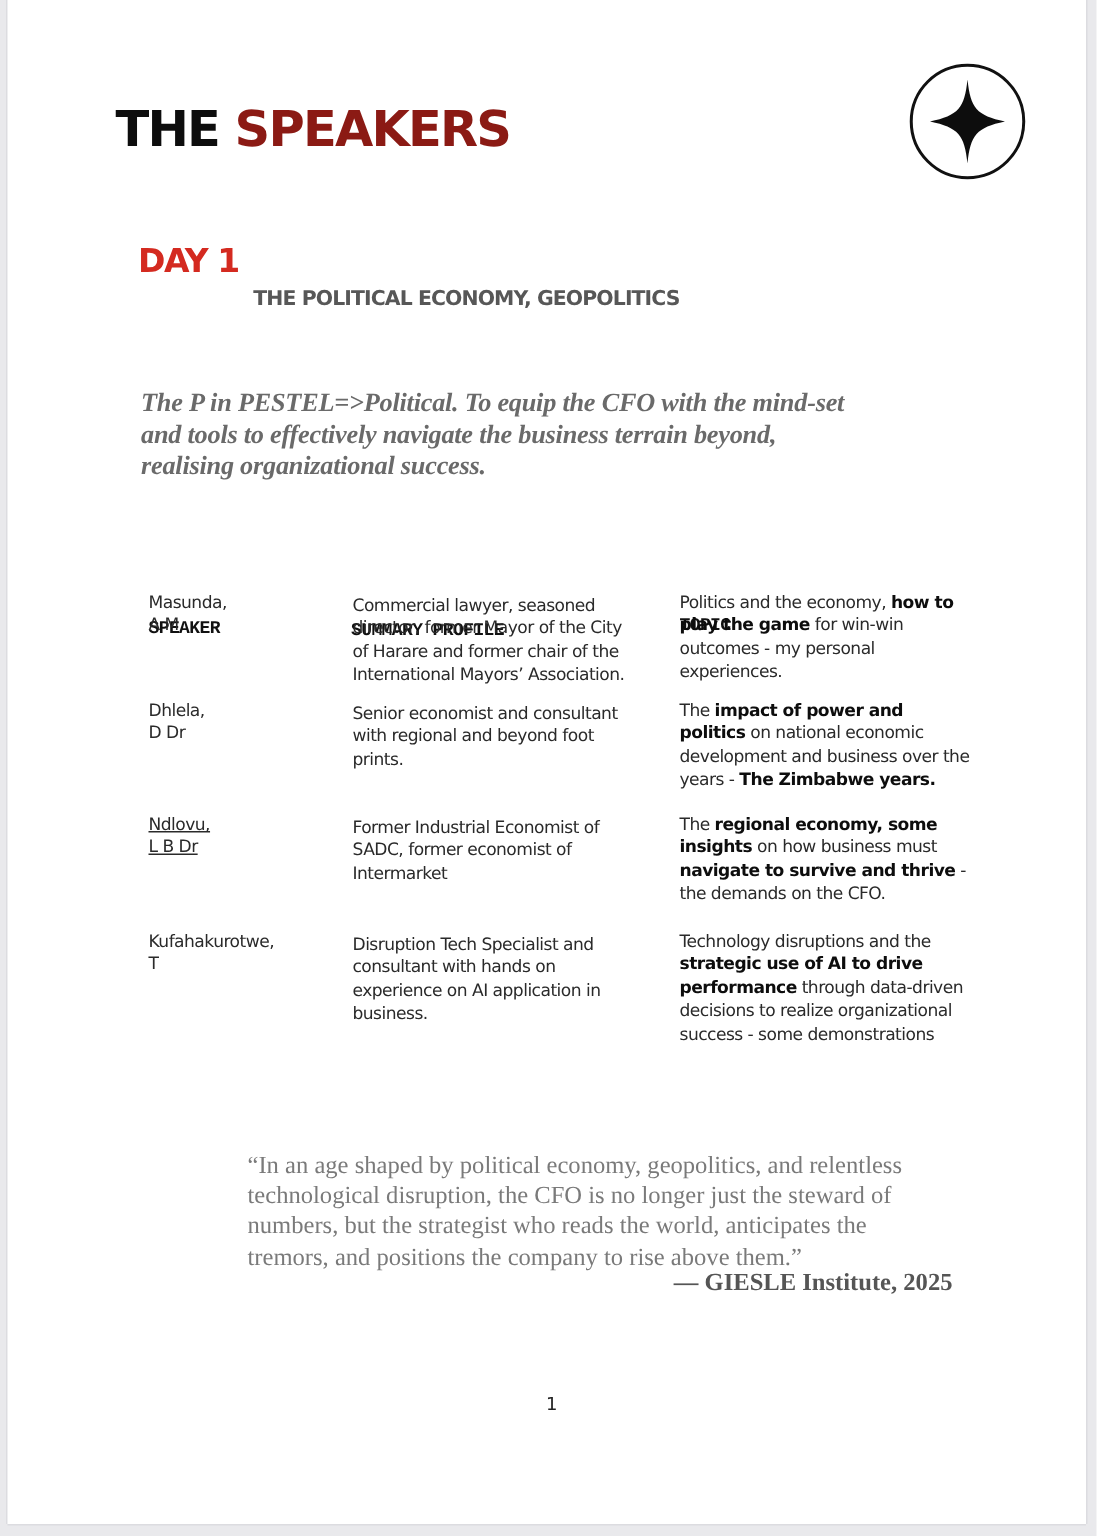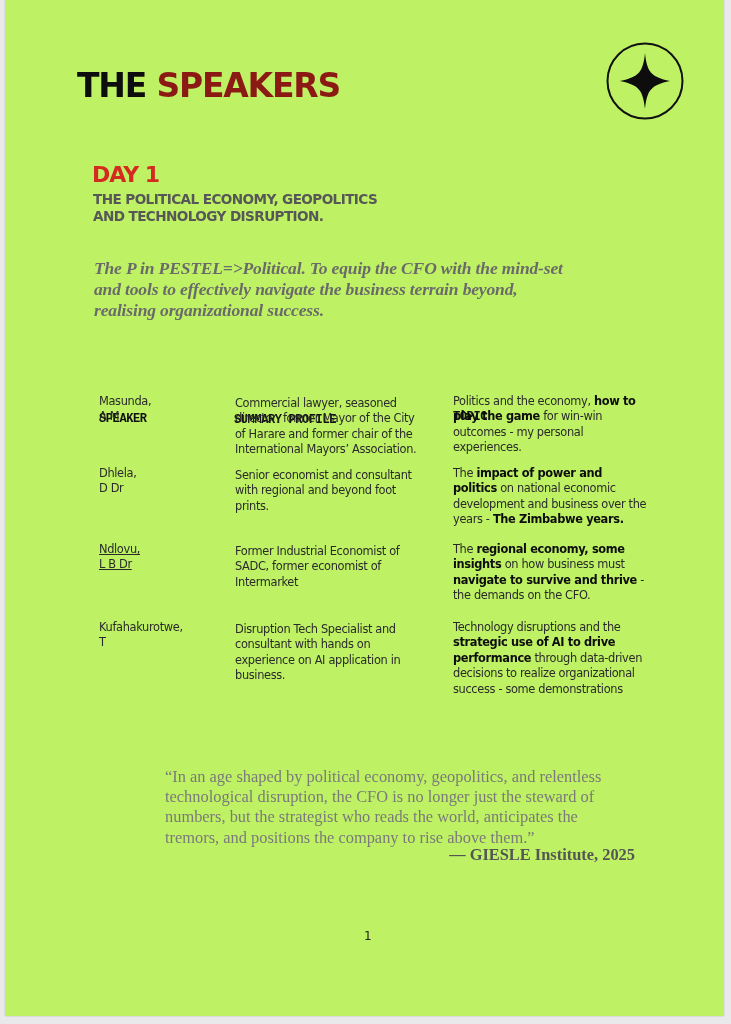--- a/index.html
+++ b/index.html
@@ -3,42 +3,42 @@
   <meta charset="utf-8">
   <style>
     html, body { margin: 0; padding: 0; }
     body {
       width: 731px; height: 1024px; position: relative; overflow: hidden;
       background: #e9e9ec;
       font-family: "Liberation Sans", sans-serif;
     }
     .page {
       position: absolute; left: 5px; top: 0; width: 719px; height: 1016px;
-      background: #bef264;
+      background: #ffffff;
       box-shadow: 1px 0 0 #dcdce0, -1px 0 0 #dcdce0, 0 1px 0 #dcdce0;
     }
     .title {
       position: absolute; left: 72px; top: 66px; margin: 0;
       font-family: "DejaVu Sans", sans-serif; font-weight: bold;
       font-size: 33px; letter-spacing: -1.2px; line-height: 40px; white-space: nowrap;
     }
     .title .t1 { color: #0d0d0d; }
     .title .t2 { color: #8b1a14; }
     .logo {
       position: absolute; left: 601px; top: 42px; width: 78px; height: 78px;
     }
     .day {
       position: absolute; left: 87px; top: 162px; margin: 0;
       font-family: "DejaVu Sans", sans-serif; font-weight: bold;
       font-size: 22px; letter-spacing: -1px; color: #d42a20; line-height: 26px;
     }
     .subtitle {
       position: absolute; left: 88px; top: 191px; width: 360px; margin: 0;
       font-family: "DejaVu Sans", sans-serif; font-weight: bold;
-      font-size: 13.6px; letter-spacing: -0.6px; line-height: 17px; color: #575757;
+      font-size: 13.6px; letter-spacing: -0.6px; line-height: 17px; color: #575757; text-align: right;
     }
     .intro {
       position: absolute; left: 89px; top: 258px; width: 480px; margin: 0;
       font-family: "Liberation Serif", serif; font-style: italic; font-weight: bold;
       font-size: 17.5px; line-height: 21px; color: #6a6a6a; letter-spacing: -0.15px;
     }
     .table { position: absolute; left: 0; top: 0; }
     .th {
       position: absolute; font-family: Liberation Mono, monospace; font-weight: bold;
       font-size: 12px; color: #111; letter-spacing: -0.4px; white-space: nowrap; margin-top: 46px;
@@ -73,21 +73,21 @@
 <div class="page">
 
   <h1 class="title"><span class="t1">THE</span> <span class="t2">SPEAKERS</span></h1>
 
   <svg class="logo" viewBox="0 0 78 78">
     <circle cx="39" cy="39" r="37.5" fill="none" stroke="#111" stroke-width="2"></circle>
     <path d="M39 11 C41 30 45 35 64 39 C45 43 41 48 39 67 C37 48 33 43 14 39 C33 35 37 30 39 11 Z" fill="#0d0d0d"></path>
   </svg>
 
   <h2 class="day">DAY 1</h2>
-  <p class="subtitle"><span>THE POLITICAL ECONOMY, GEOPOLITICS</span><br><span>AND TECHNOLOGY DISRUPTION.</span></p>
+  <p class="subtitle"><span>THE POLITICAL ECONOMY, GEOPOLITICS</span><br></p>
 
   <p class="intro">The P in PESTEL=&gt;Political. To equip the CFO with the mind-set and  tools to effectively navigate the business terrain beyond, realising organizational success.</p>
 
   <div class="table">
     <div class="th" style="left:94px; top:366px;">SPEAKER</div>
     <div class="th" style="left:229px; top:367px;">SUMMARY PROFILE</div>
     <div class="th" style="left:448px; top:364px;">TOPIC</div>
 
     <div class="cell c-speaker" style="top:394px;">Masunda, A M</div>
     <div class="cell c-profile" style="top:396px;">Commercial lawyer, seasoned director, former Mayor of the City of Harare and former chair of the International Mayors’ Association.</div>

